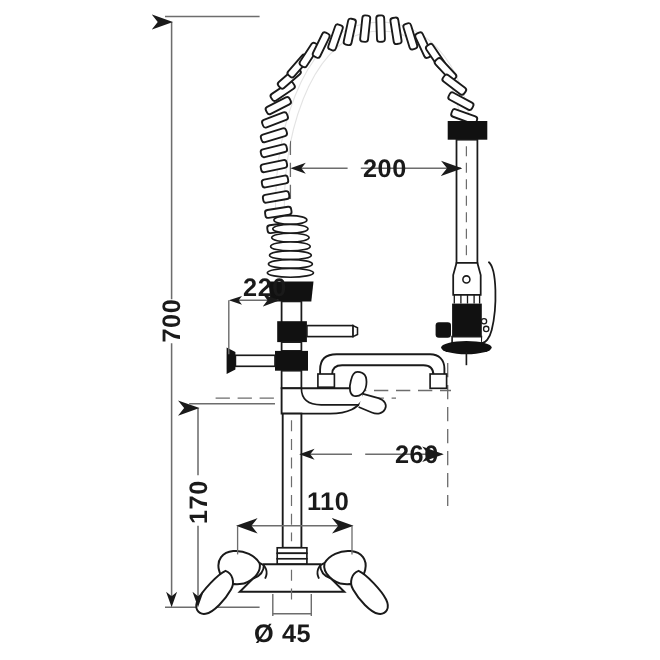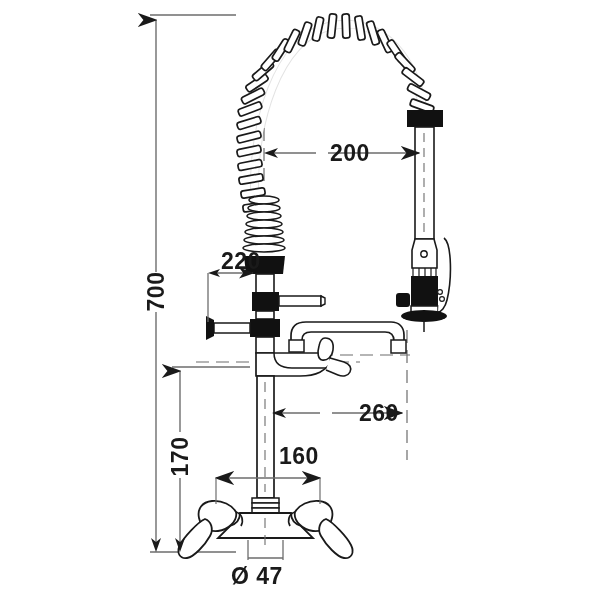--- a/index.html
+++ b/index.html
@@ -295,17 +295,17 @@
   <div class="dim-label vert" style="left:134px; top:278px; width:45px; text-align:center;">700</div>
 
   <div class="dim-label vert" style="left:158px; top:443px; width:45px; text-align:center;">170</div>
 
   <div class="dim-label" style="left:330px; top:140px;">200</div>
 
   <div class="dim-label" style="left:221px; top:248px;">220</div>
 
   <div class="dim-label" style="left:327px; top:400px;margin-left:32px;">260</div>
 
-  <div class="dim-label" style="left:279px; top:443px;">160</div>
-
-  <div class="dim-label" style="left:231px; top:563px;">Ø 47</div>
+  <div class="dim-label" style="left:279px; top:443px;">110</div>
+
+  <div class="dim-label" style="left:231px; top:563px;">Ø 45</div>
 
 </div>
 
 </body></html>

